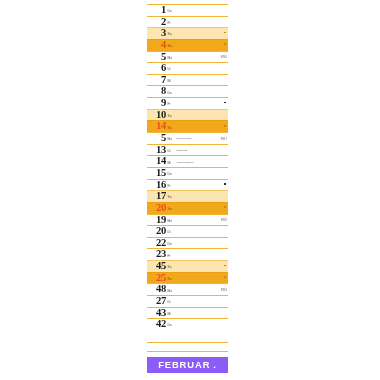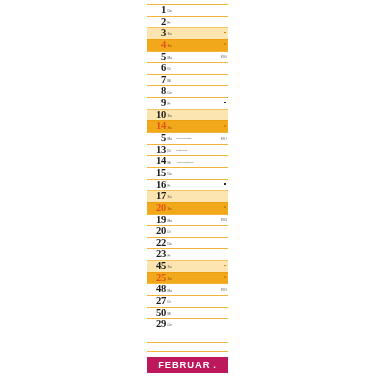--- a/index.html
+++ b/index.html
@@ -240,30 +240,30 @@
       <div class="day-row">
         <div class="dnum">48</div>
         <div class="dwd">Mo</div>
         <div class="dweek">KW 9</div>
       </div>
       <div class="day-row">
         <div class="dnum">27</div>
         <div class="dwd">Di</div>
       </div>
       <div class="day-row">
-        <div class="dnum">50</div>
+        <div class="dnum">43</div>
         <div class="dwd">Mi</div>
       </div>
       <div class="day-row">
-        <div class="dnum">29</div>
+        <div class="dnum">42</div>
         <div class="dwd">Do</div>
       </div>
     </div>
 
   <div id="tail-a" style="top: 342.35px;"></div>
   <div id="tail-b" style="top: 351.35px;"></div>
 
-  <div id="month-bar" style="top: 356.85px; background: #be185d;">
+  <div id="month-bar" style="top: 356.85px; background: #8b5cf6;">
     <span>FEBRUAR</span>
       <span class="mdot">.</span>
   </div>
 
 </div>
 
 </body></html>

